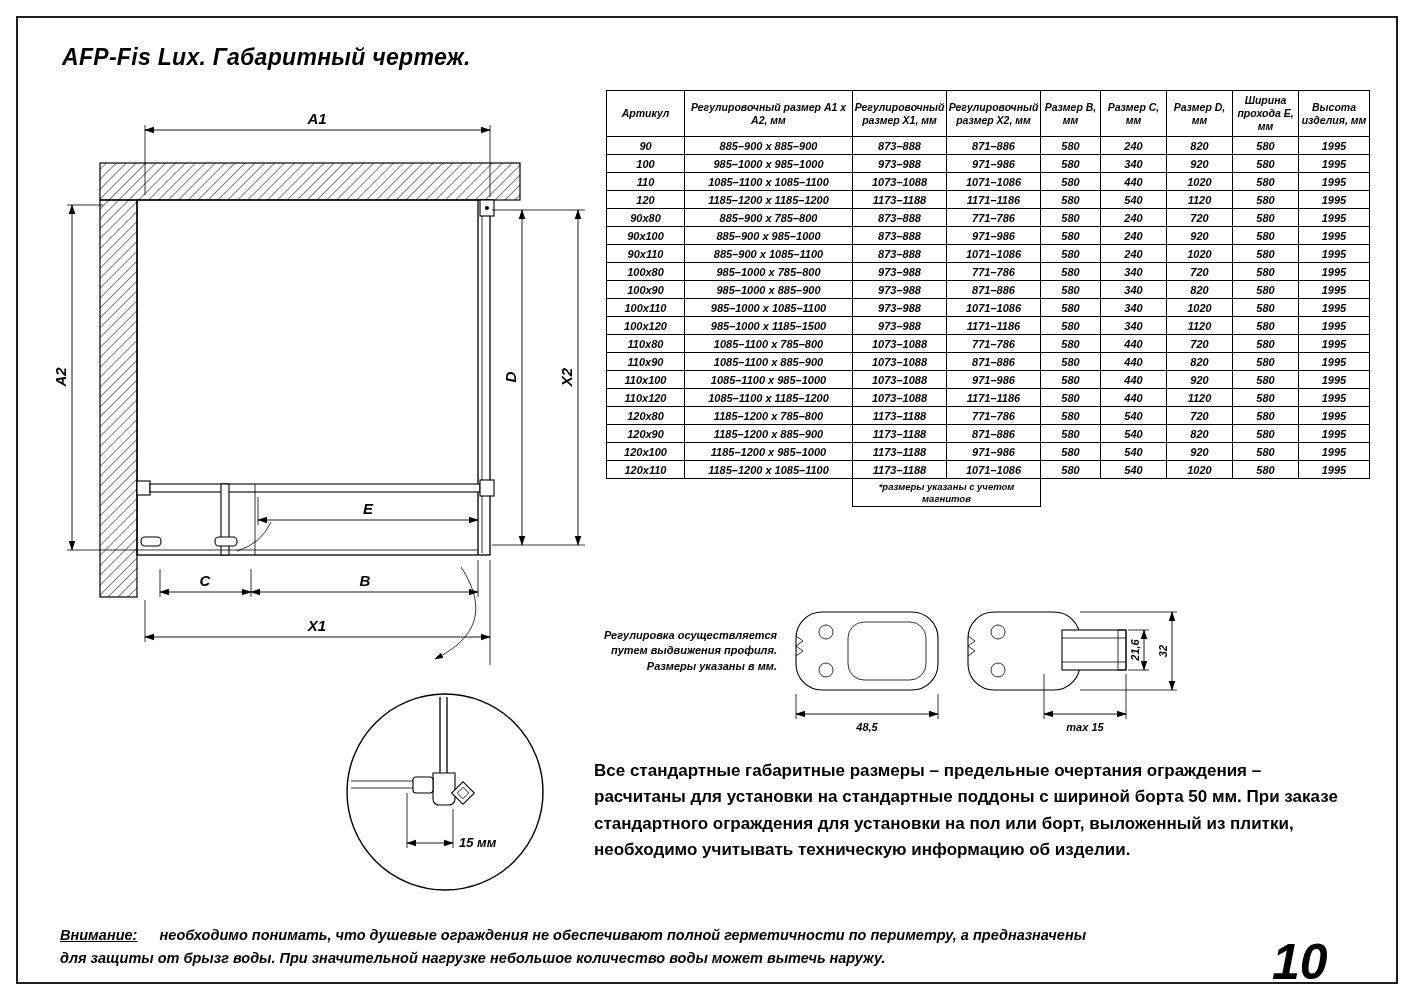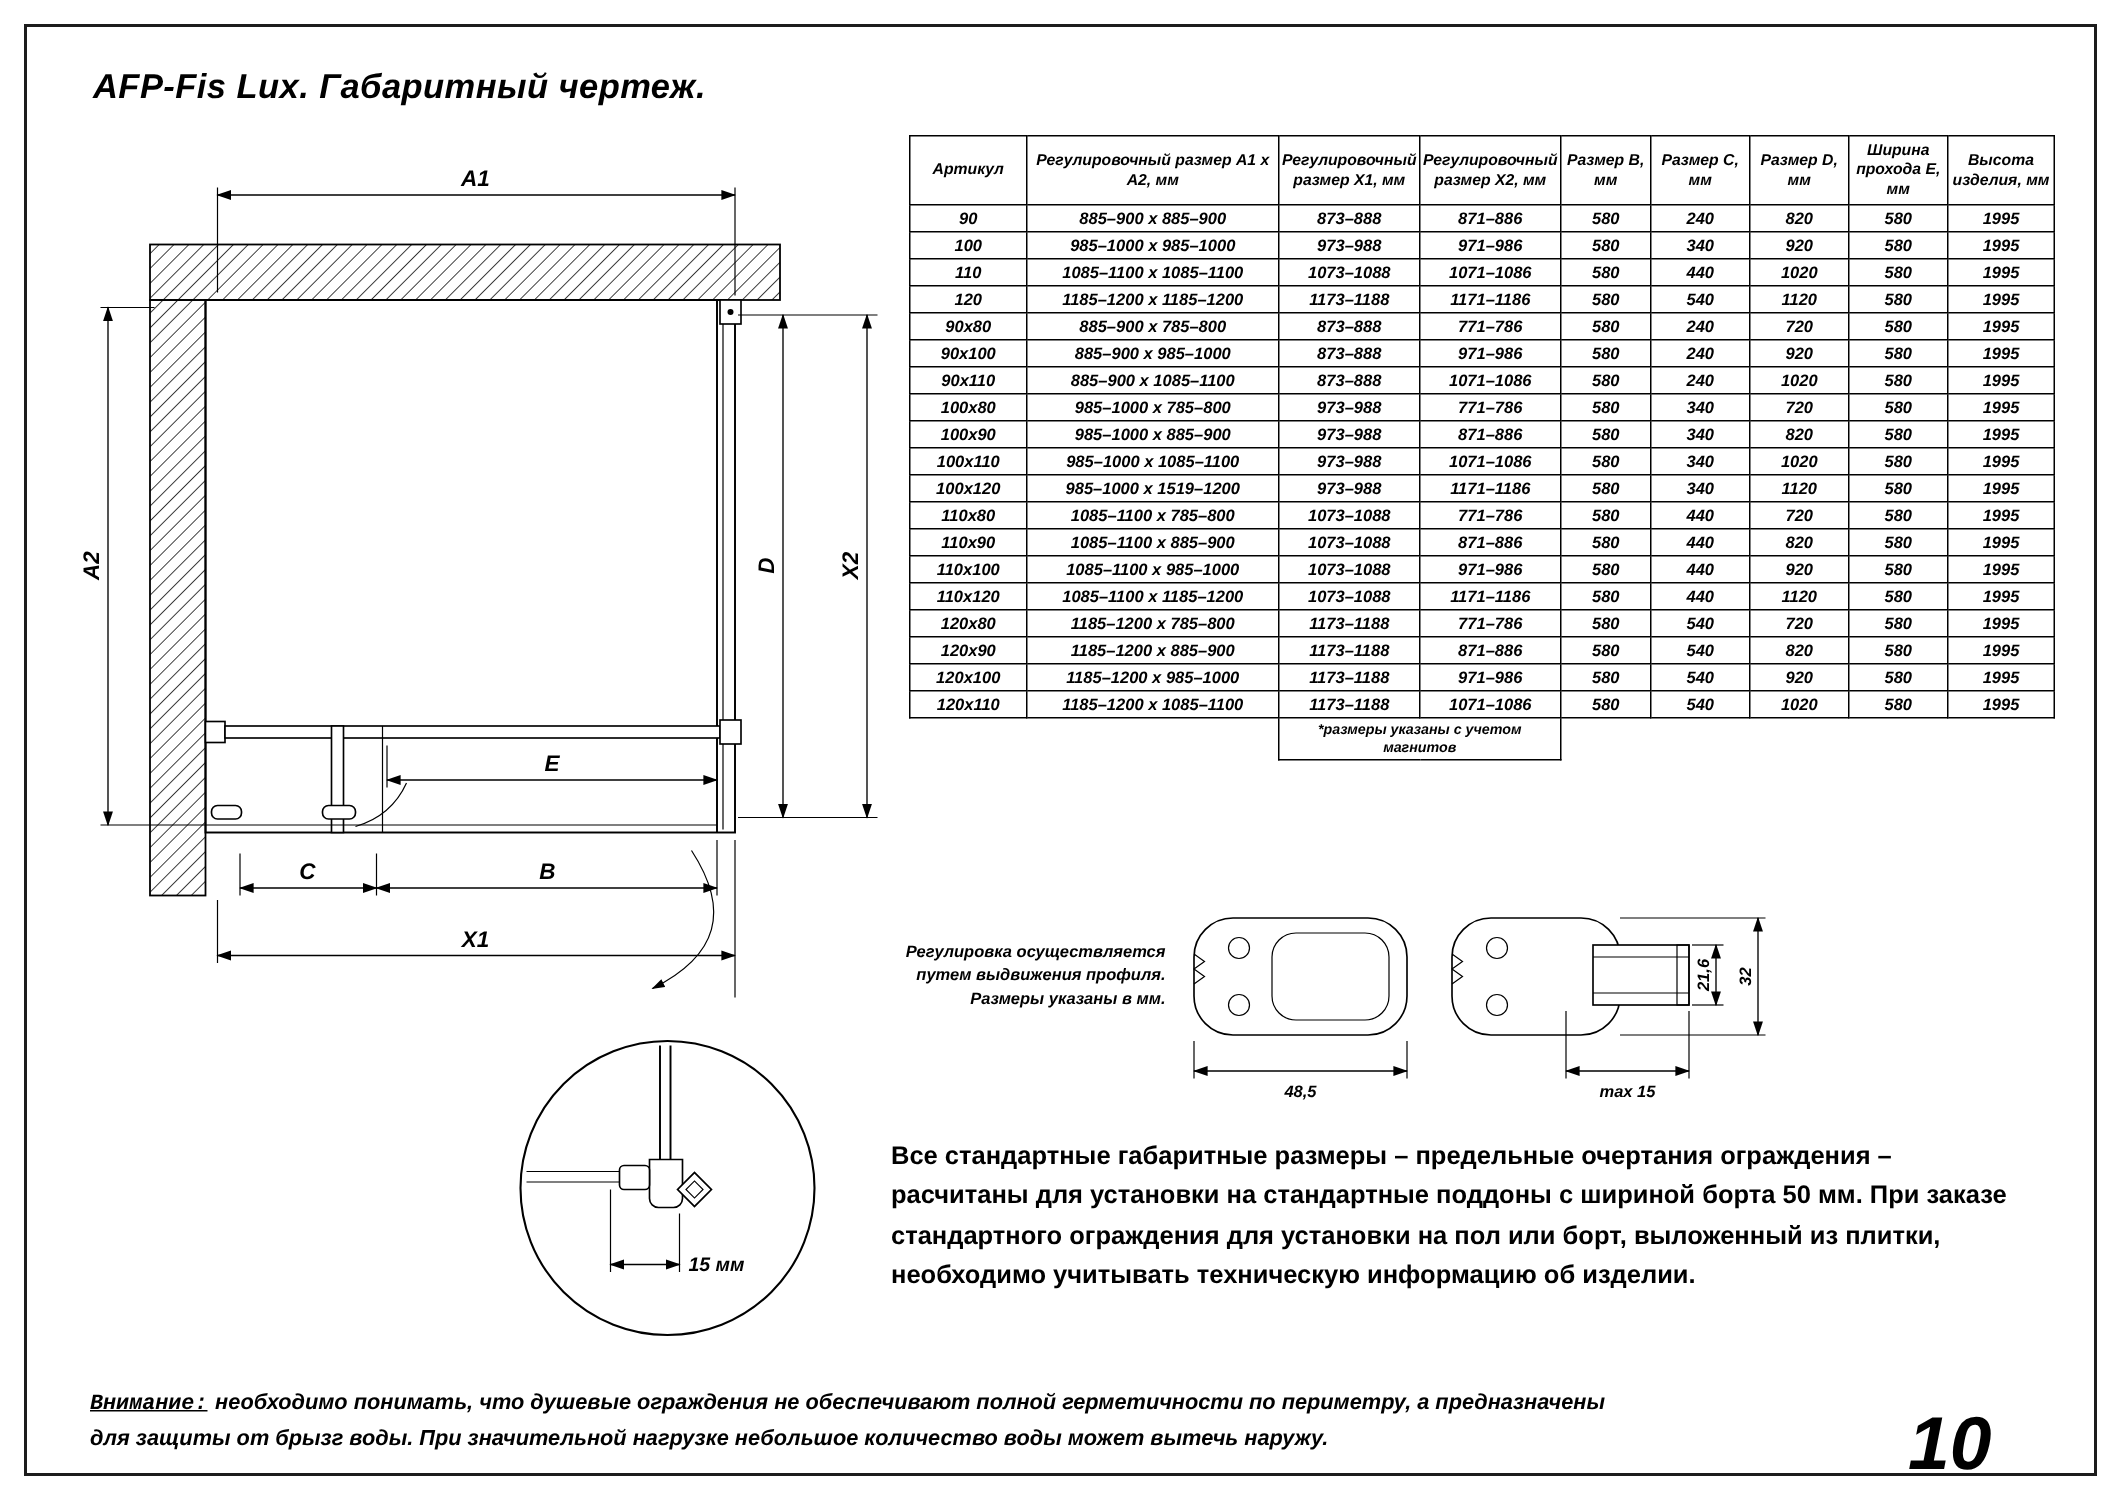--- a/index.html
+++ b/index.html
@@ -21,21 +21,21 @@
   table{border-collapse:collapse;width:100%;table-layout:fixed;}
   th,td{border:1px solid #000;text-align:center;vertical-align:middle;font-style:italic;}
   th{font-size:10.5px;font-weight:bold;padding:3px 1px;line-height:1.25;}
   td{font-size:11px;font-weight:bold;padding:2.5px 1px;}
   td.nb{border:none;}
   td.fn{font-size:9.5px;line-height:1.2;padding:2px;}
   .adjust-note{position:absolute;left:592px;top:628px;width:185px;font-size:11px;font-style:italic;font-weight:bold;
     text-align:right;white-space:pre-line;line-height:1.4;}
   .body-text{position:absolute;left:594px;top:758px;width:748px;font-size:17px;font-weight:bold;line-height:1.55;}
   .warning{position:absolute;left:60px;top:924px;width:1040px;font-size:14.5px;font-style:italic;font-weight:bold;line-height:1.6;}
-  .warning .lbl{text-decoration:underline;margin-right:5px;font-family:Liberation Mono, monospace;}
+  .warning .lbl{text-decoration:underline;margin-right:22px;}
   .pagenum{position:absolute;left:1272px;top:906px;font-size:50px;font-weight:bold;font-style:italic;margin-top:27px;}
 </style>
 </head>
 <body>
 
 <div class="frame"></div>
 
 <div class="title">AFP-Fis Lux. Габаритный чертеж.</div>
 
 <svg style="left:55px;top:85px;" width="545" height="825" viewBox="0 0 545 825">
@@ -251,21 +251,21 @@
           <td>973–988</td>
           <td>1071–1086</td>
           <td>580</td>
           <td>340</td>
           <td>1020</td>
           <td>580</td>
           <td>1995</td>
         </tr>
         <tr>
           <td>100x120</td>
-          <td>985–1000 x 1519–1200</td>
+          <td>985–1000 x 1185–1500</td>
           <td>973–988</td>
           <td>1171–1186</td>
           <td>580</td>
           <td>340</td>
           <td>1120</td>
           <td>580</td>
           <td>1995</td>
         </tr>
         <tr>
           <td>110x80</td>

